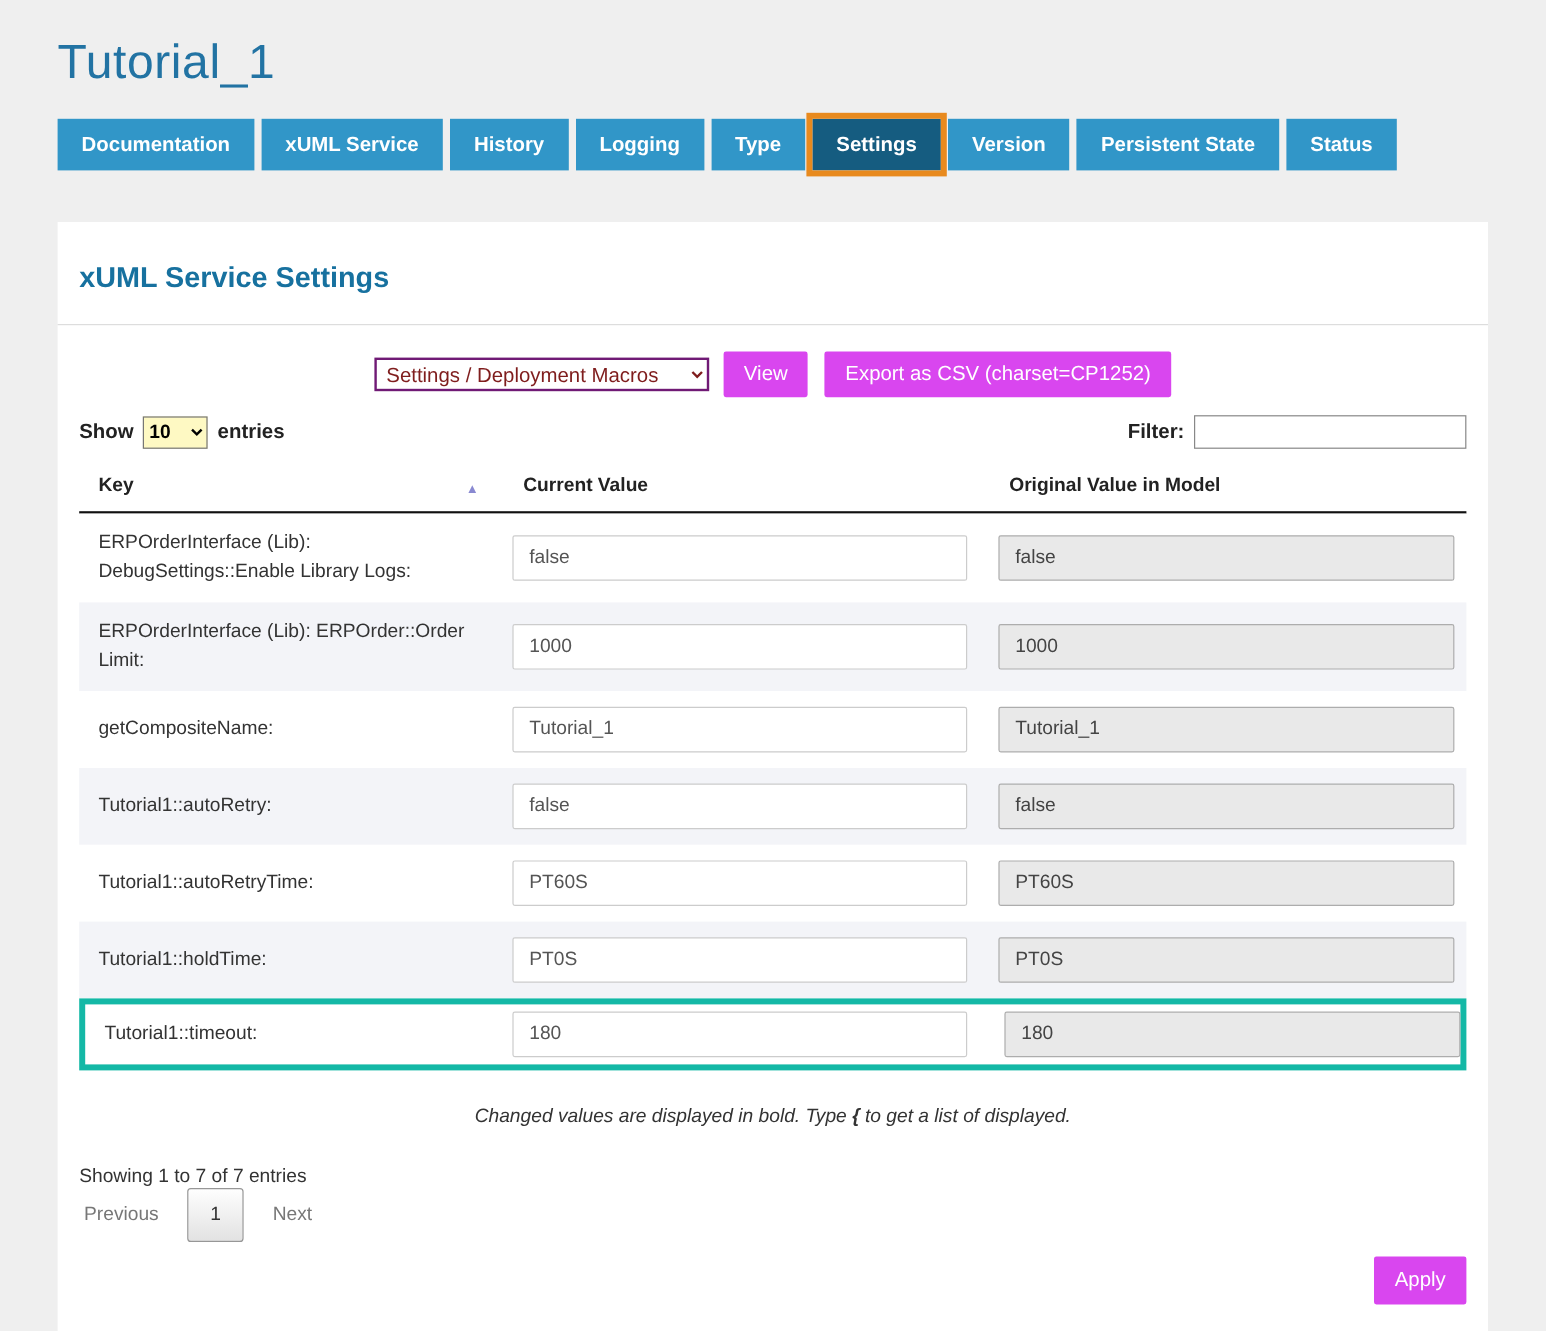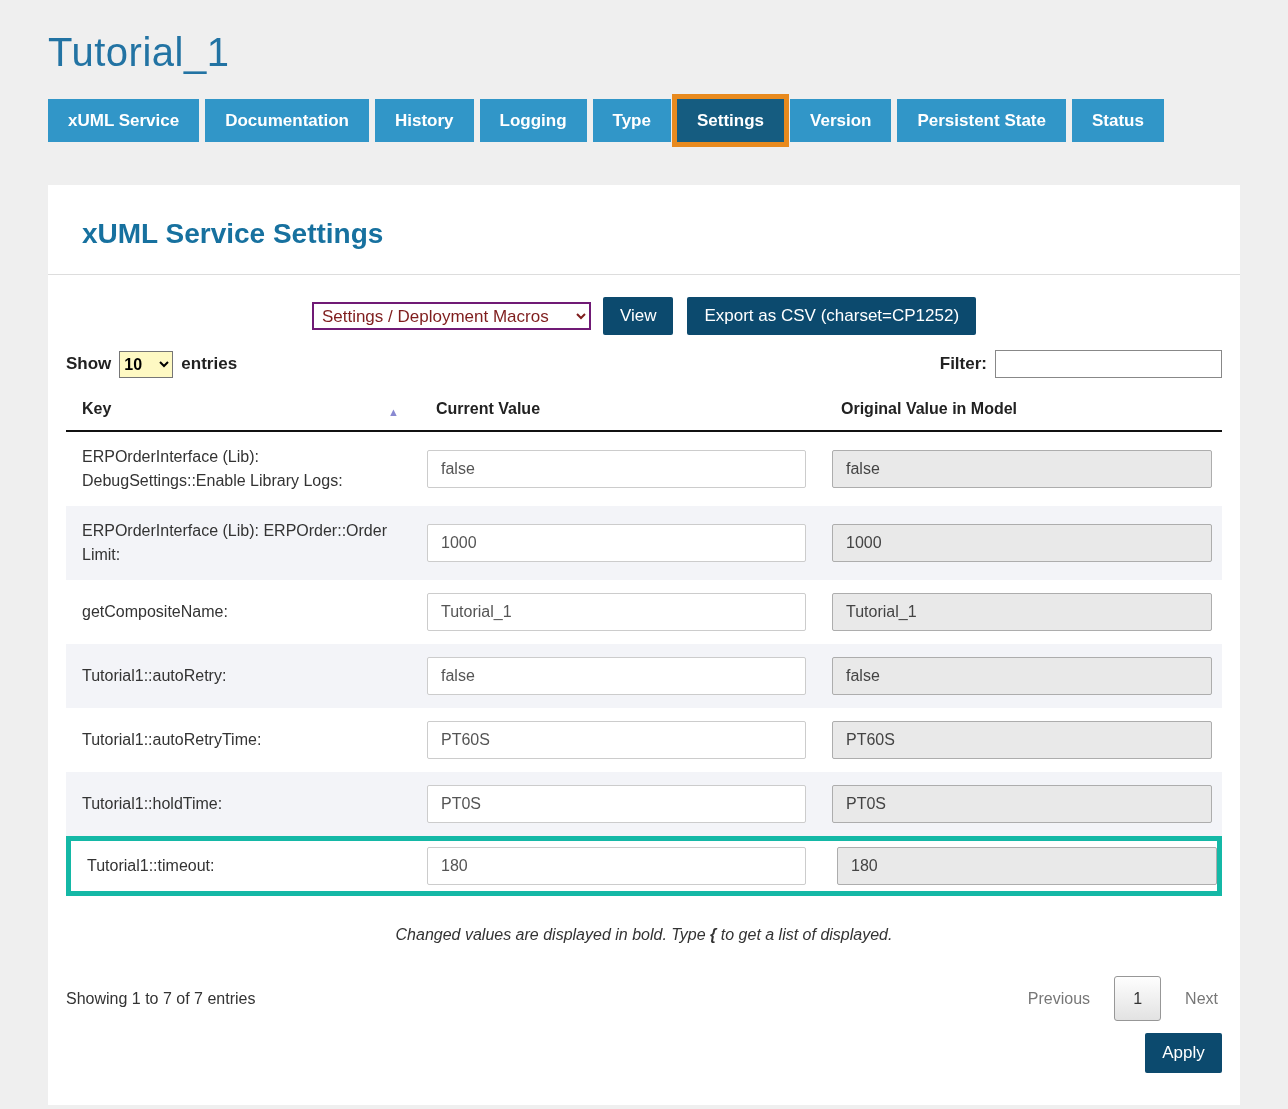--- a/index.html
+++ b/index.html
@@ -42,22 +42,22 @@
   }
 
   
   .card {
     margin-top: 43px;
     background: #ffffff;
     width: 1192px;
     padding-bottom: 32px;
   }
   .card-heading {
-    padding: 33px 18px 0 34px;
-    font-size: 28px;
+    padding: 33px 18px 0 18px;
+    font-size: 24px;
     font-weight: 700;
     color: #17719f;
   }
   .card-divider { margin-top: 24px; border-bottom: 1px solid #ddd; }
 
   .card-content { padding: 0 18px; }
 
   
   .toolbar {
     margin-top: 22px;
@@ -66,21 +66,21 @@
   .view-select {
     width: 279px; height: 28px;
     font-size: 17px;
     font-family: "Liberation Sans", sans-serif;
     color: #7f1d1d;
     border: 2px solid #701a75;
     background: #fff;
     padding: 0 4px;
   }
   .btn-blue {
-    background: #0c4a6e; color: #fff;
+    background: #d946ef; color: #fff;
     border: none; cursor: pointer;
     font-family: "Liberation Sans", sans-serif;
     font-size: 17px;
     height: 38px;
     border-radius: 2px;
     padding: 0 17px;
   }
   .view-btn { margin-left: 12px; }
   .export-btn { margin-left: 14px; }
 
@@ -163,21 +163,21 @@
     text-align: center;
     font-size: 16px;
     font-style: italic;
     color: #333;
   }
   .note .bold { font-weight: 700; }
 
   
   .footer-row {
     margin-top: 32px;
-    display: flex; align-items: center; justify-content: space-between;
+    display: flex; align-items: flex-start; justify-content: space-between; flex-direction: column;
   }
   .showing-info { font-size: 16px; color: #333; }
   .pagination { display: flex; align-items: center; }
   .page-prev, .page-next {
     font-size: 16px; color: #777; cursor: default;
     padding: 6px 4px;
   }
   .page-number {
     margin: 0 20px;
     width: 47px; height: 45px;
@@ -195,25 +195,25 @@
 </style>
 </head>
 <body>
 
 <div class="page">
 
   <h1 class="page-title">Tutorial_1</h1>
 
   <div class="tabbar" id="tabbar">
   <div class="tab">
+        <span class="tab-label">Documentation</span>
+      </div>
+
+  <div class="tab">
         <span class="tab-label">xUML Service</span>
-      </div>
-
-  <div class="tab">
-        <span class="tab-label">Documentation</span>
       </div>
 
   <div class="tab">
         <span class="tab-label">History</span>
       </div>
 
   <div class="tab">
         <span class="tab-label">Logging</span>
       </div>
 

